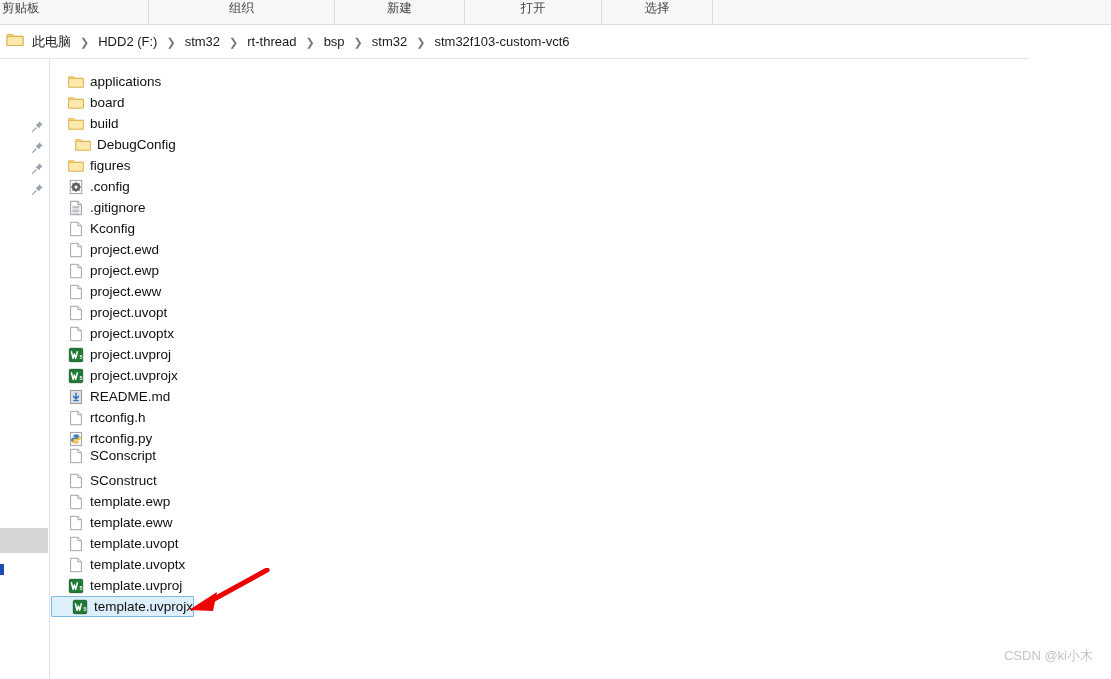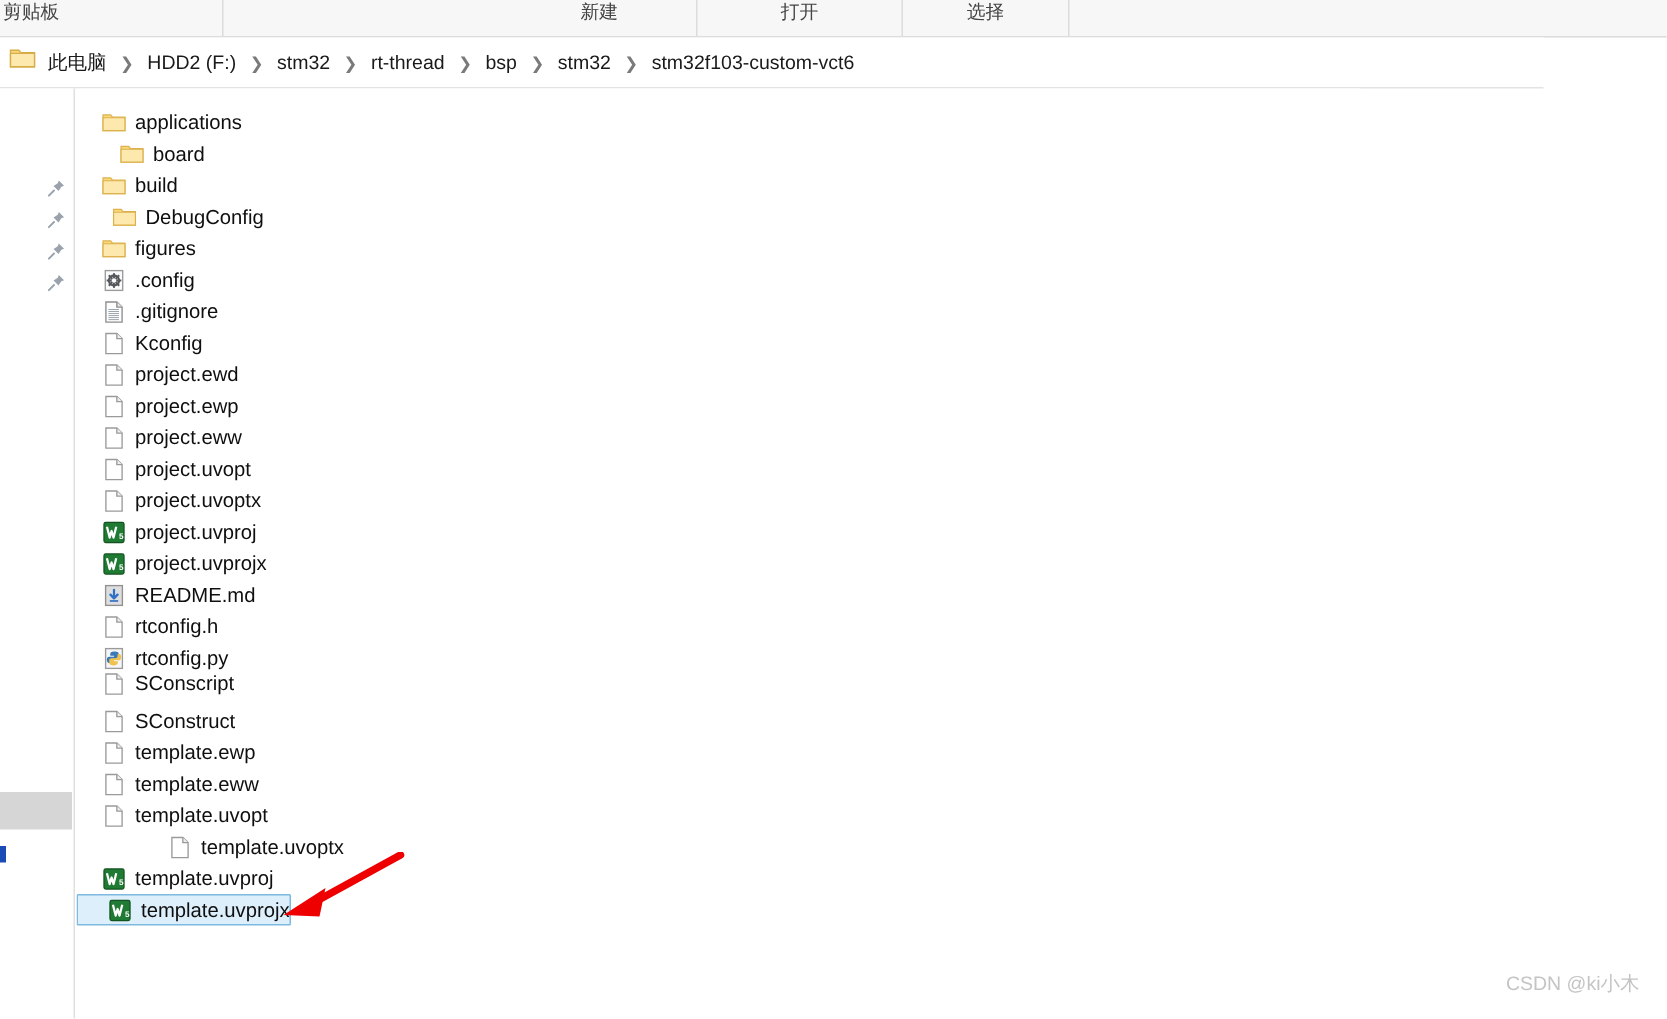--- a/index.html
+++ b/index.html
@@ -174,20 +174,23 @@
     white-space: nowrap;
     user-select: none;
   }
 </style>
 </head>
 <body>
 
 <div id="ribbon-strip">
     <div class="ribbon-group has-divider left-align" style="left: 0px; width: 149px;">
       <span>剪贴板</span>
+    </div>
+    <div class="ribbon-group has-divider" style="left: 149px; width: 186px;">
+      <span>组织</span>
     </div>
     <div class="ribbon-group has-divider" style="left: 335px; width: 130px;">
       <span>新建</span>
     </div>
     <div class="ribbon-group has-divider" style="left: 465px; width: 137px;">
       <span>打开</span>
     </div>
     <div class="ribbon-group has-divider" style="left: 602px; width: 111px;">
       <span>选择</span>
     </div>
@@ -241,21 +244,21 @@
 <div id="file-list">
     <div class="file-row" style="top: 12px;">
       <span class="file-icon-wrap">
         <svg width="16" height="16" viewBox="0 0 16 16" style="display: block;">
           <path d="M0.7 2.6h5.1l1.2 1.5H15.3v9H0.7z" fill="#fbd978" stroke="#dcb14e" stroke-width="0.8"></path>
           <path d="M0.7 4.5H15.3v8.6H0.7z" fill="#fde9ae" stroke="#dcb14e" stroke-width="0.8"></path>
         </svg>
       </span>
       <span class="file-name">applications</span>
     </div>
-    <div class="file-row" style="top: 33px; margin-left: 12px;">
+    <div class="file-row" style="top: 33px;">
       <span class="file-icon-wrap">
         <svg width="16" height="16" viewBox="0 0 16 16" style="display: block;">
           <path d="M0.7 2.6h5.1l1.2 1.5H15.3v9H0.7z" fill="#fbd978" stroke="#dcb14e" stroke-width="0.8"></path>
           <path d="M0.7 4.5H15.3v8.6H0.7z" fill="#fde9ae" stroke="#dcb14e" stroke-width="0.8"></path>
         </svg>
       </span>
       <span class="file-name">board</span>
     </div>
     <div class="file-row" style="top: 54px;">
       <span class="file-icon-wrap">
@@ -455,21 +458,21 @@
     </div>
     <div class="file-row" style="top: 474px;">
       <span class="file-icon-wrap">
         <svg width="16" height="16" viewBox="0 0 16 16" style="display: block;">
           <path d="M2.6 1.3h7.3l3.5 3.4v10H2.6z" fill="#ffffff" stroke="#9a9a9a" stroke-width="0.9"></path>
           <path d="M9.9 1.3v3.4h3.5" fill="#efefef" stroke="#9a9a9a" stroke-width="0.9"></path>
         </svg>
       </span>
       <span class="file-name">template.uvopt</span>
     </div>
-    <div class="file-row" style="top: 495px; margin-left: 44px;">
+    <div class="file-row" style="top: 495px;">
       <span class="file-icon-wrap">
         <svg width="16" height="16" viewBox="0 0 16 16" style="display: block;">
           <path d="M2.6 1.3h7.3l3.5 3.4v10H2.6z" fill="#ffffff" stroke="#9a9a9a" stroke-width="0.9"></path>
           <path d="M9.9 1.3v3.4h3.5" fill="#efefef" stroke="#9a9a9a" stroke-width="0.9"></path>
         </svg>
       </span>
       <span class="file-name">template.uvoptx</span>
     </div>
     <div class="file-row" style="top: 516px;">
       <span class="file-icon-wrap">

